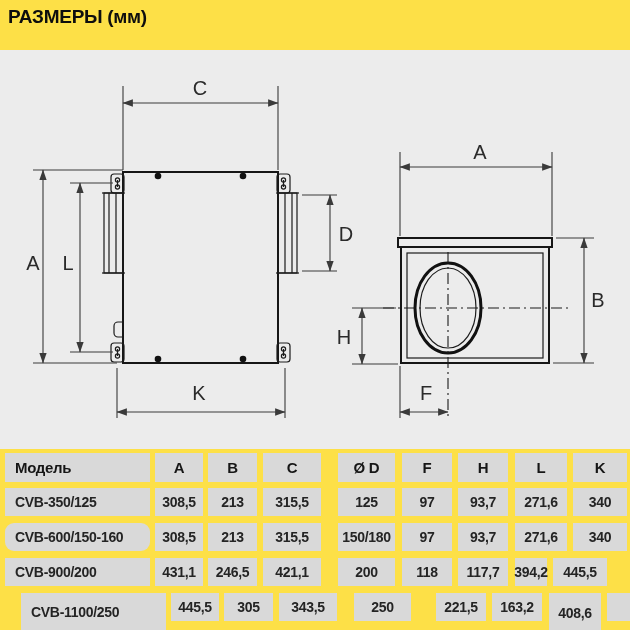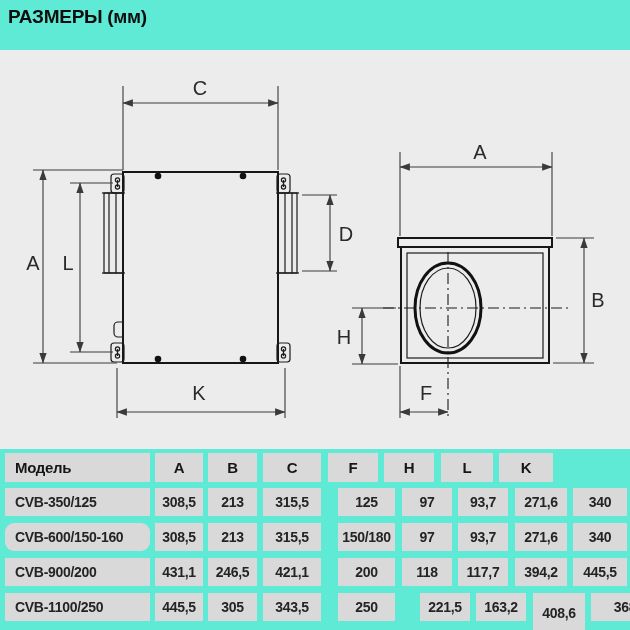--- a/index.html
+++ b/index.html
@@ -1,16 +1,16 @@
 <!DOCTYPE html>
 <html><head>
 <meta charset="utf-8">
 <style>
   html,body{margin:0;padding:0;background:#ffffff;}
-  .page{position:relative;width:630px;height:630px;background:#5eead4;overflow:hidden;
+  .page{position:relative;width:630px;height:630px;background:#fde047;overflow:hidden;
         font-family:"Liberation Sans",sans-serif;}
   .title{position:absolute;left:8px;top:6px;margin:0;font-size:19px;font-weight:800;
          letter-spacing:-0.3px;color:#0e0e0e;}
   .drawing-area{position:absolute;left:0;top:50px;width:630px;height:399px;background:#ececec;}
   svg{display:block;}
   .part{stroke:#161616;stroke-width:2;fill:none;}
   .part-thin{stroke:#1c1c1c;stroke-width:1.2;fill:none;}
   .dim{stroke:#3a3a3a;stroke-width:1.1;fill:none;}
   .cl{stroke:#1a1a1a;stroke-width:1.1;fill:none;stroke-dasharray:11 4 2 4;}
   .dim-label{font-family:"Liberation Sans",sans-serif;font-size:20px;fill:#2a2a2a;font-weight:400;}
@@ -165,20 +165,21 @@
       </g>
     </svg>
   </div>
 
   <div class="dim-table" id="dim-table">
       <div class="trow thead" style="margin-bottom: 6px;">
         <div class="cell model" style="width: 145px; margin-left: 0px; height: 29px;">Модель</div>
         <div class="cell" style="width: 48px; margin-left: 5px; height: 29px;">A</div>
         <div class="cell" style="width: 49px; margin-left: 5px; height: 29px;">B</div>
         <div class="cell" style="width: 58px; margin-left: 6px; height: 29px;">C</div>
+        <div class="cell" style="width: 57px; margin-left: 17px; height: 29px;">Ø D</div>
         <div class="cell" style="width: 50px; margin-left: 7px; height: 29px;">F</div>
         <div class="cell" style="width: 50px; margin-left: 6px; height: 29px;">H</div>
         <div class="cell" style="width: 52px; margin-left: 7px; height: 29px;">L</div>
         <div class="cell" style="width: 54px; margin-left: 6px; height: 29px;">K</div>
       </div>
       <div class="trow" style="margin-bottom: 7px;">
         <div class="cell model" style="width: 145px; margin-left: 0px; height: 28px;">CVB-350/125</div>
         <div class="cell" style="width: 48px; margin-left: 5px; height: 28px;">308,5</div>
         <div class="cell" style="width: 49px; margin-left: 5px; height: 28px;">213</div>
         <div class="cell" style="width: 58px; margin-left: 6px; height: 28px;">315,5</div>
@@ -200,25 +201,25 @@
         <div class="cell" style="width: 54px; margin-left: 6px; height: 28px;">340</div>
       </div>
       <div class="trow" style="margin-bottom: 7px;">
         <div class="cell model" style="width: 145px; margin-left: 0px; height: 28px;">CVB-900/200</div>
         <div class="cell" style="width: 48px; margin-left: 5px; height: 28px;">431,1</div>
         <div class="cell" style="width: 49px; margin-left: 5px; height: 28px;">246,5</div>
         <div class="cell" style="width: 58px; margin-left: 6px; height: 28px;">421,1</div>
         <div class="cell" style="width: 57px; margin-left: 17px; height: 28px;">200</div>
         <div class="cell" style="width: 50px; margin-left: 7px; height: 28px;">118</div>
         <div class="cell" style="width: 50px; margin-left: 6px; height: 28px;">117,7</div>
-        <div class="cell" style="width: 52px; margin-left: 7px; height: 28px;">394,2</div>
+        <div class="cell" style="width: 32px; margin-left: 7px; height: 28px;">394,2</div>
         <div class="cell" style="width: 54px; margin-left: 6px; height: 28px;">445,5</div>
       </div>
       <div class="trow" style="margin-bottom: 0px;">
-        <div class="cell model" style="width: 145px; margin-left: 0px; height: 28px;">CVB-1100/250</div>
+        <div class="cell model" style="width: 145px; margin-left: 16px; height: 37px;">CVB-1100/250</div>
         <div class="cell" style="width: 48px; margin-left: 5px; height: 28px;">445,5</div>
         <div class="cell" style="width: 49px; margin-left: 5px; height: 28px;">305</div>
         <div class="cell" style="width: 58px; margin-left: 6px; height: 28px;">343,5</div>
         <div class="cell" style="width: 57px; margin-left: 17px; height: 28px;">250</div>
         <div class="cell" style="width: 50px; margin-left: 25px; height: 28px;">221,5</div>
         <div class="cell" style="width: 50px; margin-left: 6px; height: 28px;">163,2</div>
         <div class="cell" style="width: 52px; margin-left: 7px; height: 40px;">408,6</div>
         <div class="cell" style="width: 68px; margin-left: 6px; height: 28px;">368</div>
       </div>
     </div>

